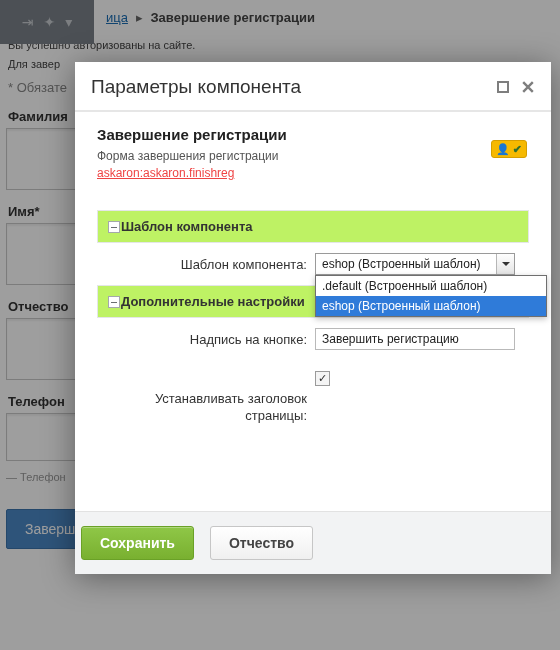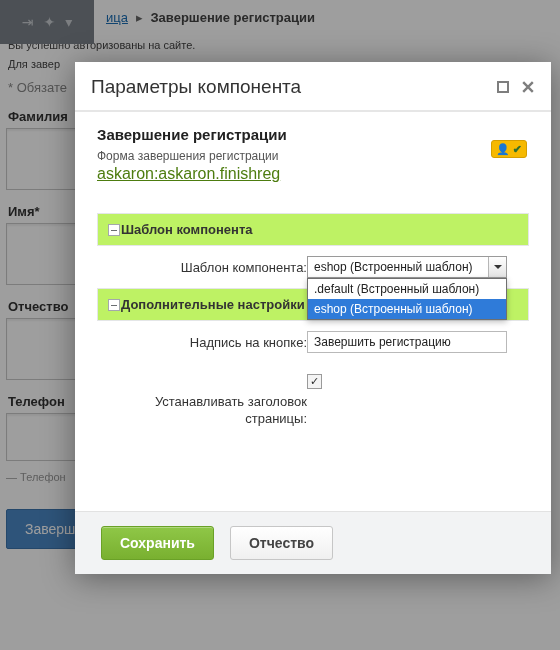--- a/index.html
+++ b/index.html
@@ -89,21 +89,21 @@
     color:#7e7e7e; cursor:pointer;
   }
   .winbtn.max { border:2px solid #7e7e7e; width:12px; height:12px; }
   .winbtn.close svg { width:12px; height:12px; }
 
   .modal-body {
     flex:1; padding:14px 22px 0 22px; overflow:visible; position:relative;
   }
   .comp-title { font-size:15px; font-weight:bold; color:#222; margin-bottom:6px;}
   .comp-desc { font-size:12px; color:#555; margin-bottom:2px;}
-  .comp-link { font-size:16px; color:#4d7c0f; text-decoration:underline; cursor:pointer;}
+  .comp-link { font-size:12px; color:#ef4444; text-decoration:underline; cursor:pointer;}
   .badge {
     position:absolute; right:24px; top:28px;
     background:#f6b900;
     border:1px solid #d59e00;
     border-radius:3px;
     padding:2px 4px 1px 4px;
     display:flex; align-items:center; gap:3px;
     font-size:11px;
   }
   .badge .p { color:#7a5700; font-weight:bold; }
@@ -126,20 +126,21 @@
   }
   .sect .tw::before {
     content:"";
     position:absolute; left:2px; right:2px; top:5px;
     border-top:1px solid #6a6e71;
   }
   .formrow {
     display:flex; align-items:center;
     padding:10px 10px 10px 0;
     position:relative;
+    gap:8px;
   }
   .formrow .lab {
     width:210px; text-align:right;
     font-size:13px; color:#333;
   }
   .formrow .ctl { flex:1; position:relative; }
   .select {
     width:200px; height:22px;
     border:1px solid #9a9a9a;
     background:#fff;
@@ -157,21 +158,21 @@
     background:linear-gradient(#fefefe,#e4e4e4);
   }
   .select .arr::after {
     content:""; border:4px solid transparent;
     border-top-color:#333;
     margin-top:3px;
   }
   .dropdown {
     position:absolute;
     left:0; top:22px;
-    width:200px;
+    width:232px;
     border:1px solid #6f6f6f;
     background:#fff;
     z-index:50;
     box-shadow:0 2px 6px rgba(0,0,0,0.25);
     font-size:12px;
   }
   .dropdown .opt {
     padding:3px 6px; color:#222; cursor:pointer;
   }
   .dropdown .opt.sel {
@@ -191,21 +192,21 @@
     display:inline-flex; align-items:center; justify-content:center;
     cursor:pointer;
   }
   .chk.checked::after {
     content:"✓"; font-size:11px; color:#2b2b2b; line-height:1;
   }
 
   .modal-foot {
     background:#f2f3f4;
     border-top:1px solid #e2e2e2;
-    padding:14px 26px;
+    padding:14px 6px;
     display:flex; gap:16px;
   }
   .btn {
     height:34px;
     padding:0 18px;
     border-radius:3px;
     font-size:14px;
     cursor:pointer;
     display:flex; align-items:center; justify-content:center;
   }

